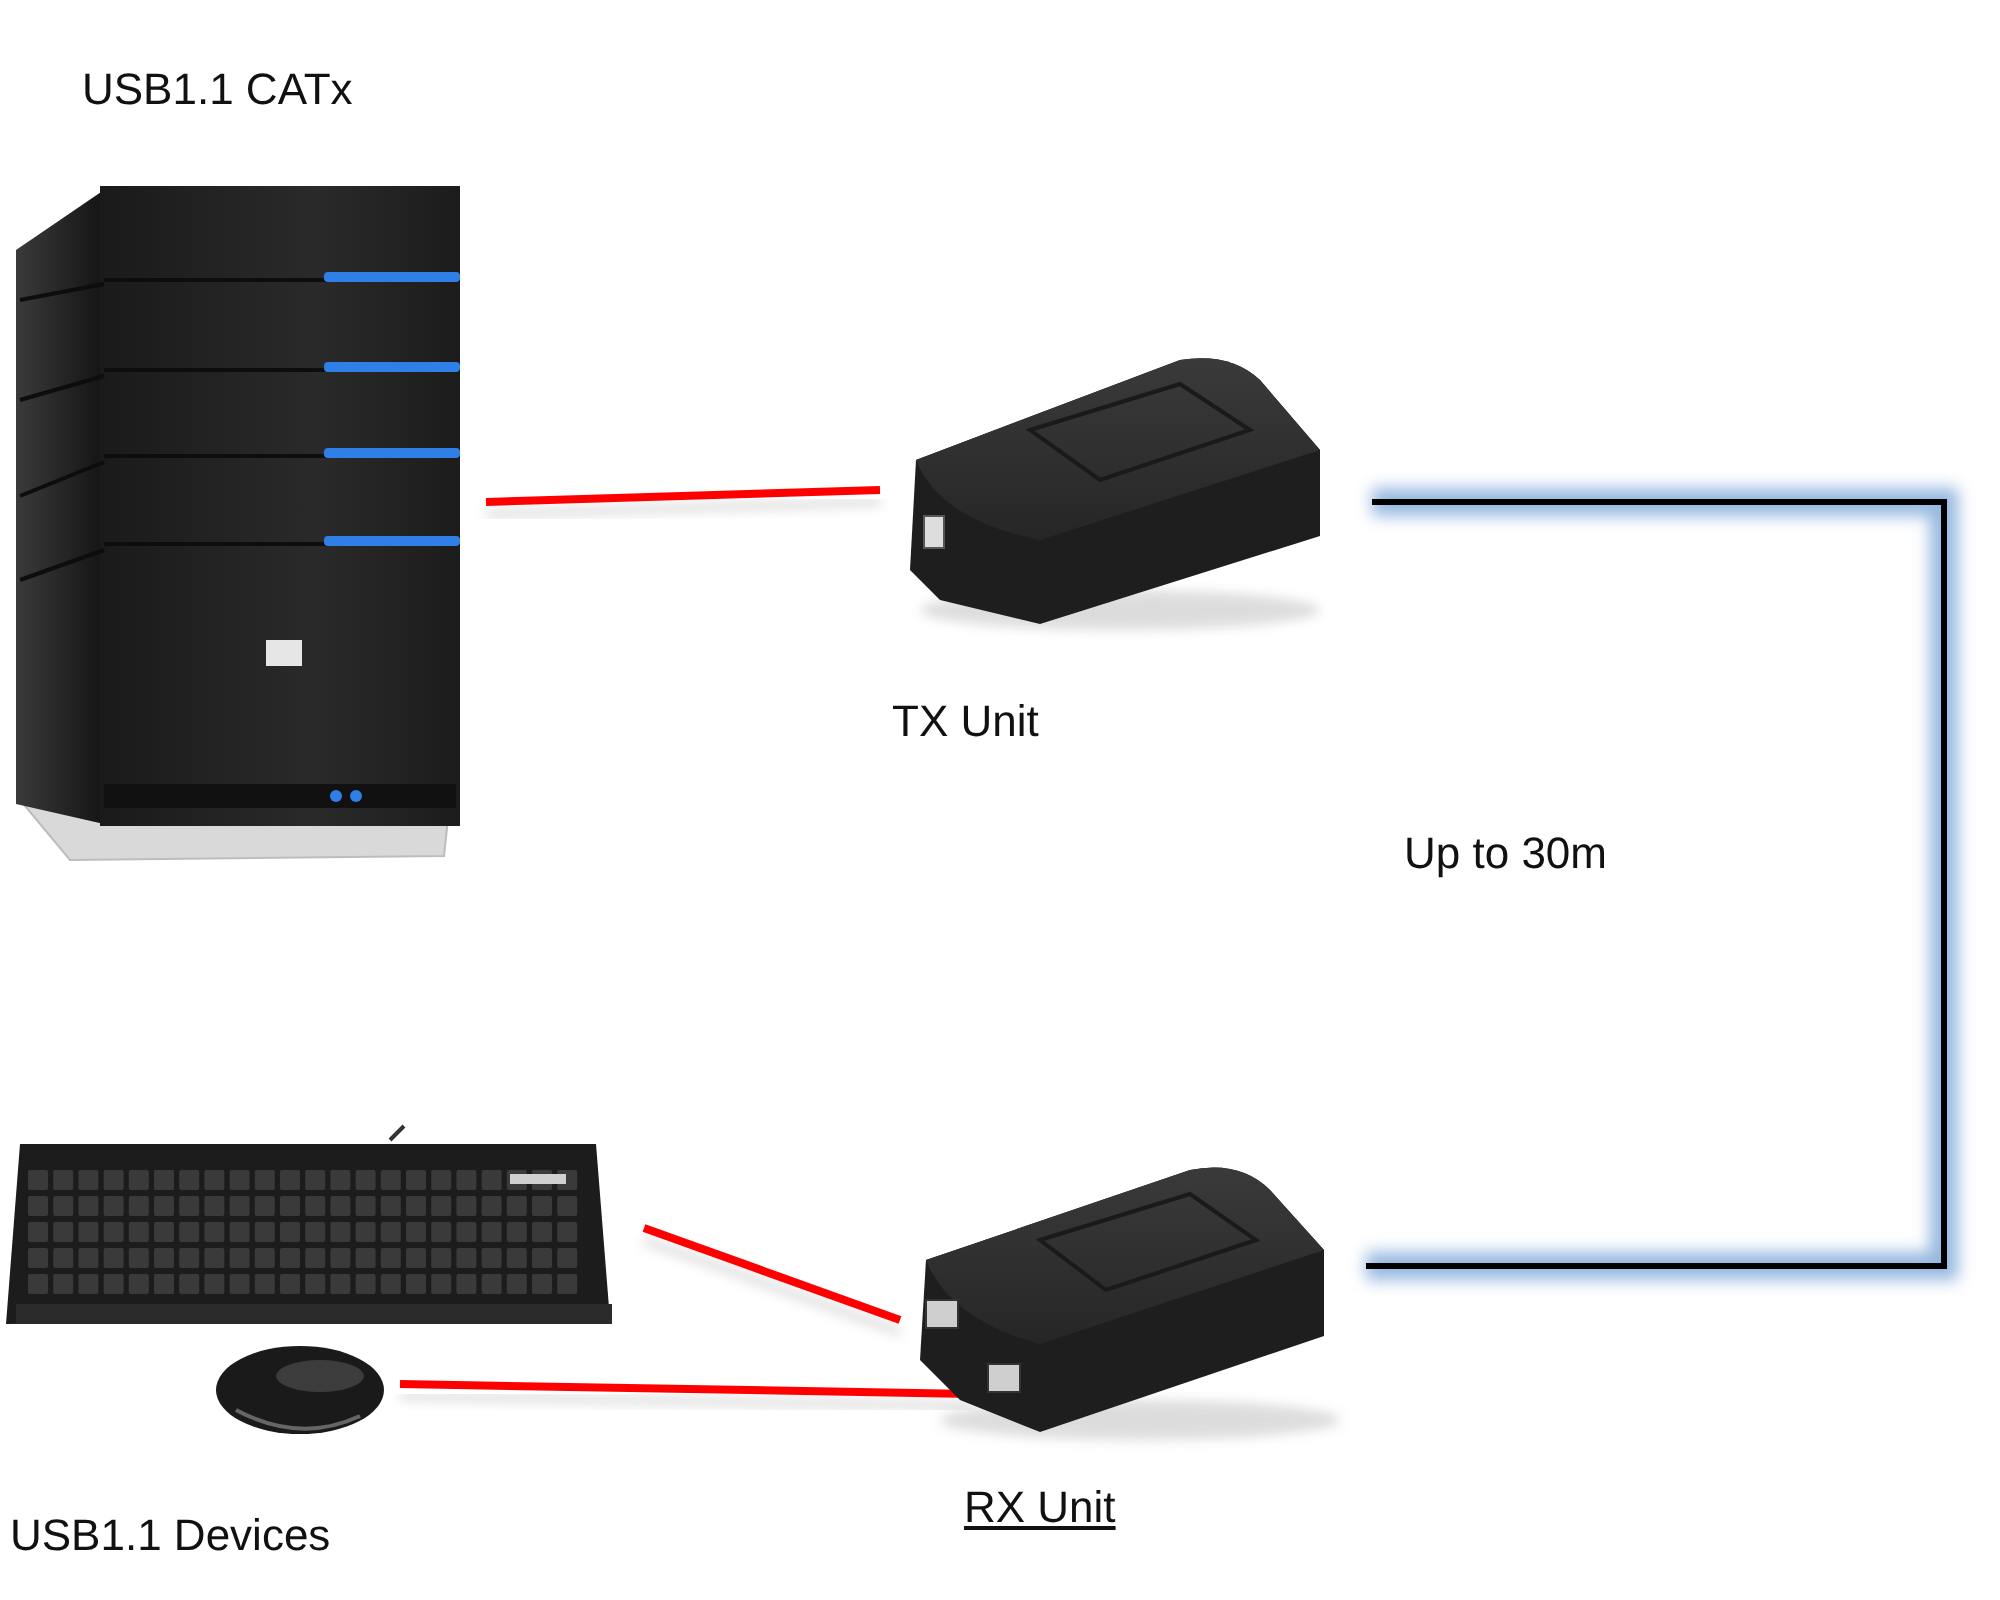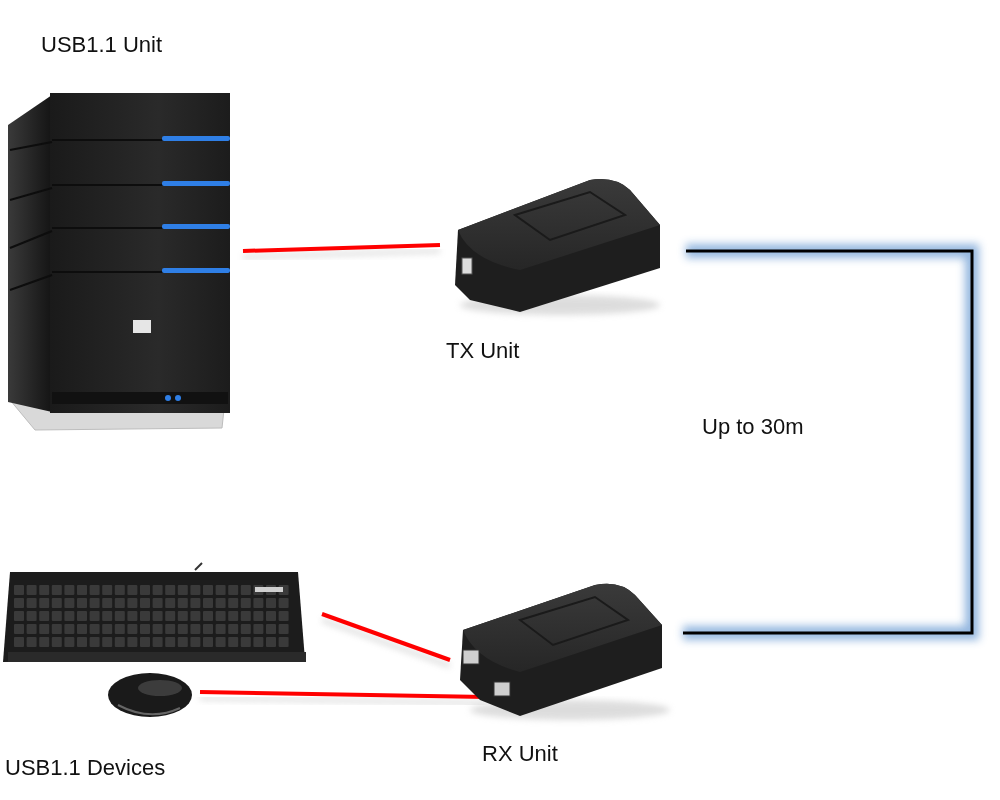--- a/index.html
+++ b/index.html
@@ -1,21 +1,21 @@
 <!DOCTYPE html>
 <html><head>
 <meta charset="utf-8">
 <style>
   html, body { margin:0; padding:0; background:#ffffff; }
   body { width:1000px; height:800px; position:relative; overflow:hidden;
          font-family:"Liberation Sans", "DejaVu Sans", sans-serif; color:#111; }
   .label { position:absolute; font-size:22px; line-height:26px; white-space:nowrap; color:#111; }
   #host-label { left:41px; top:32px; }
-  #tx-label { left:446px; top:338px; }
-  #rx-label { left:482px; top:741px; }
+  #tx-label { left:446px; top:348px; }
+  #rx-label { left:482px; top:741px;text-decoration:underline; }
   #devices-label { left:5px; top:735px;margin-top:20px; }
   #cable-label { left:702px; top:412px; line-height:30px; }
   svg#diagram { position:absolute; left:0; top:0; }
 </style>
 </head>
 <body>
 
 <svg id="diagram" width="1000" height="800" viewBox="0 0 1000 800">
   <defs>
     <filter id="glow" x="-20%" y="-20%" width="140%" height="140%">
@@ -222,19 +222,19 @@
     <rect x="255" y="587" width="28" height="5" fill="#cfcfcf"></rect>
   </g>
 
   <g>
     <ellipse cx="150" cy="695" rx="42" ry="22" fill="#1a1a1a"></ellipse>
     <ellipse cx="160" cy="688" rx="22" ry="8" fill="#3c3c3c"></ellipse>
     <path d="M118 705 Q150 722 180 708" stroke="#666" stroke-width="2" fill="none"></path>
   </g>
 </svg>
 
-<div class="label" id="host-label">USB1.1 Unit</div>
+<div class="label" id="host-label">USB1.1 CATx</div>
 <div class="label" id="tx-label">TX Unit</div>
 <div class="label" id="rx-label">RX Unit</div>
 <div class="label" id="devices-label">USB1.1 Devices</div>
 <div class="label" id="cable-label">
   <div>Up to 30m</div>
 </div>
 
 </body></html>

